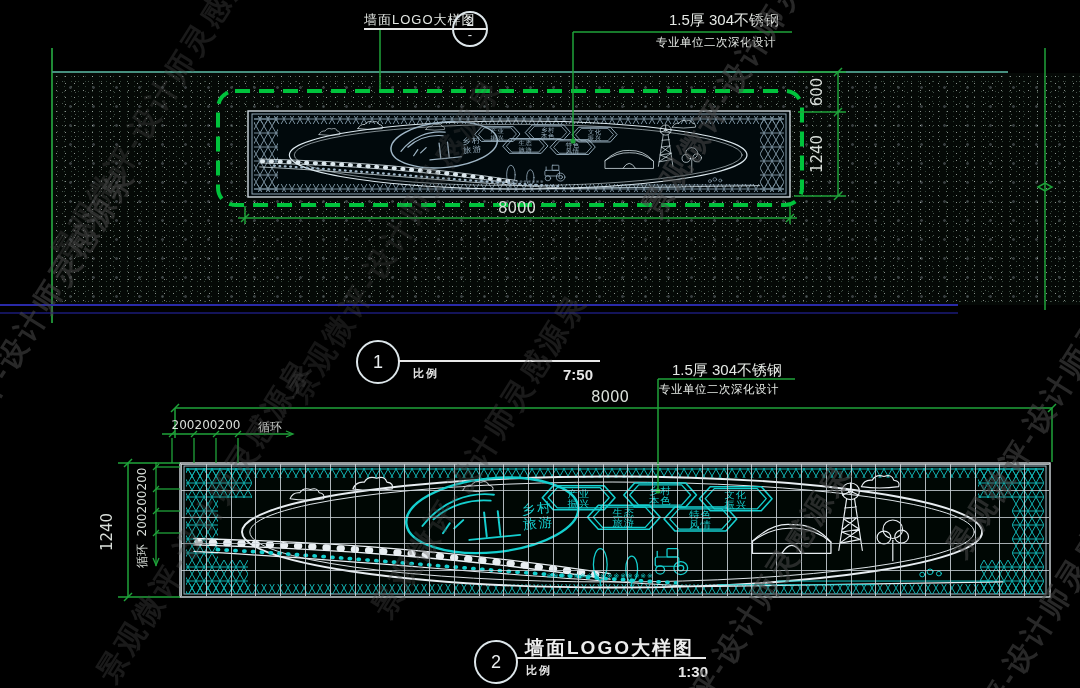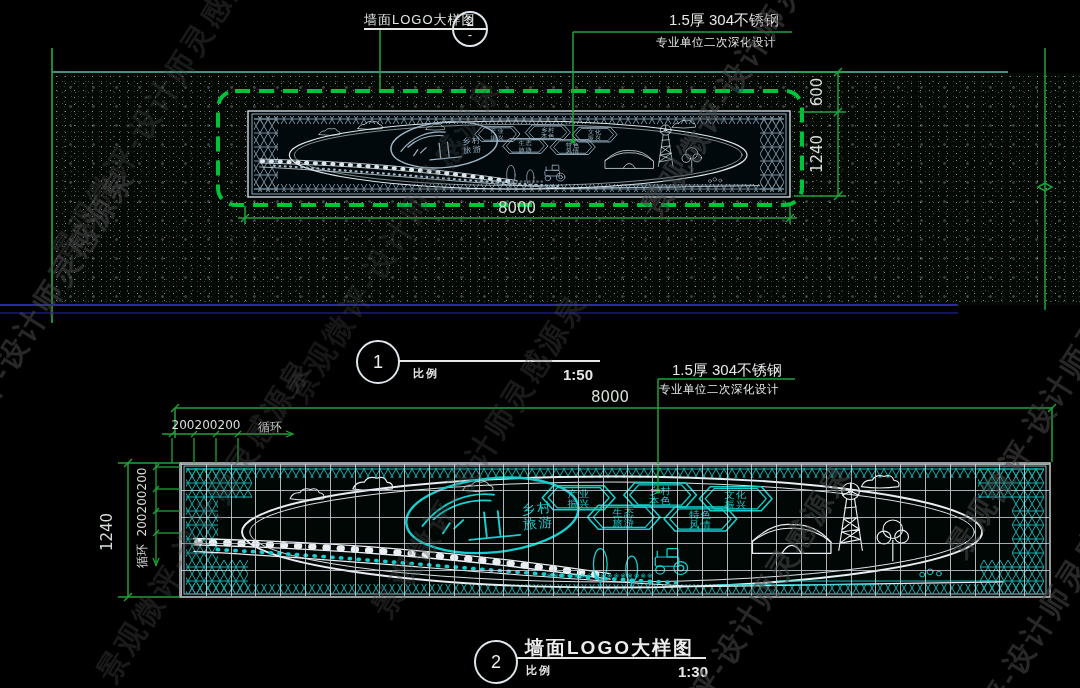--- a/index.html
+++ b/index.html
@@ -315,21 +315,21 @@
   </div>
 
   <div class="txt ann1" style="left:658px;top:11px;">1.5厚 304不锈钢</div>
   <div class="txt ann2" style="left:656px;top:35px;">专业单位二次深化设计</div>
 
   <div class="bubble" style="left:356px;top:340px;width:40px;height:40px;">
     <span class="num" style="font-size:18px;line-height:40px;">1</span>
   </div>
   <div class="uline" style="left:398px;top:360px;width:202px;"></div>
   <div class="txt scale-lb" style="left:413px;top:366px;">比例</div>
-  <div class="txt scale-vl" style="left:563px;top:366px;">1:50</div>
+  <div class="txt scale-vl" style="left:563px;top:366px;">7:50</div>
 
   <div class="txt ann1" style="left:661px;top:361px;">1.5厚 304不锈钢</div>
   <div class="txt ann2" style="left:659px;top:382px;">专业单位二次深化设计</div>
 
   <div class="bubble" style="left:474px;top:640px;width:40px;height:40px;">
     <span class="num" style="font-size:18px;line-height:40px;">2</span>
   </div>
   <div class="txt title-big" style="left:525px;top:635px;">墙面LOGO大样图</div>
   <div class="uline" style="left:516px;top:657px;width:190px;"></div>
   <div class="txt scale-lb" style="left:526px;top:663px;">比例</div>

